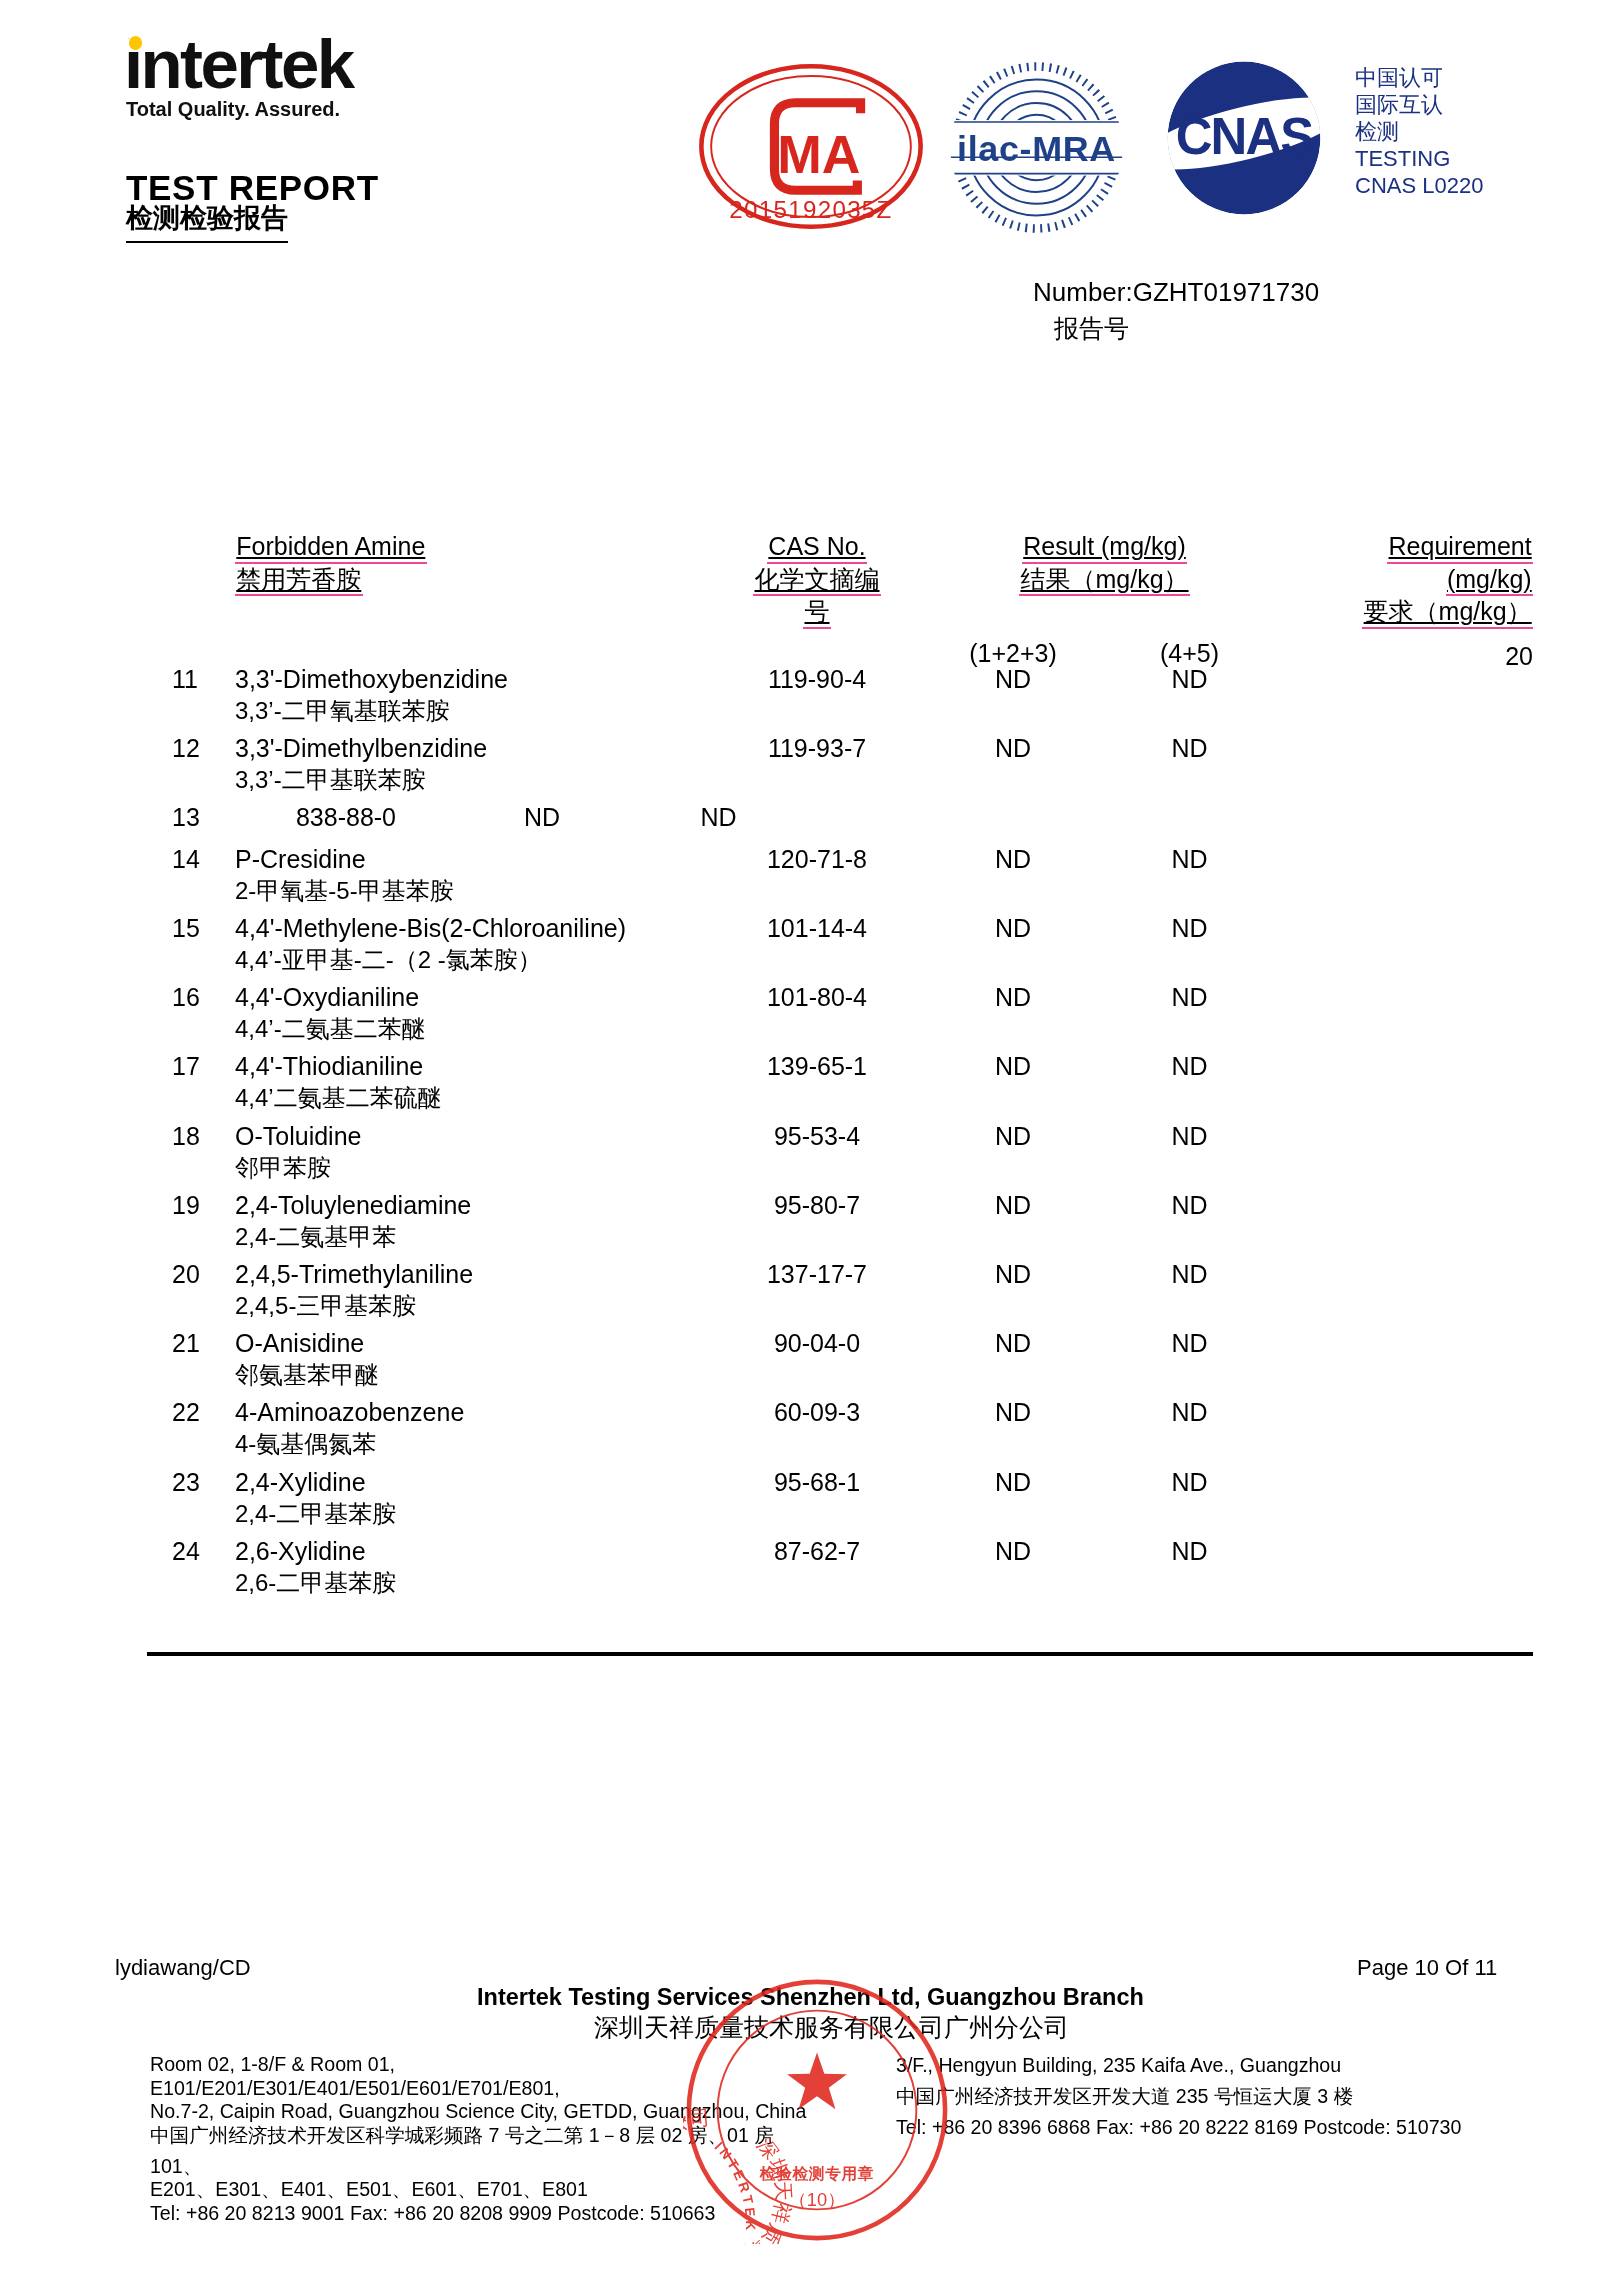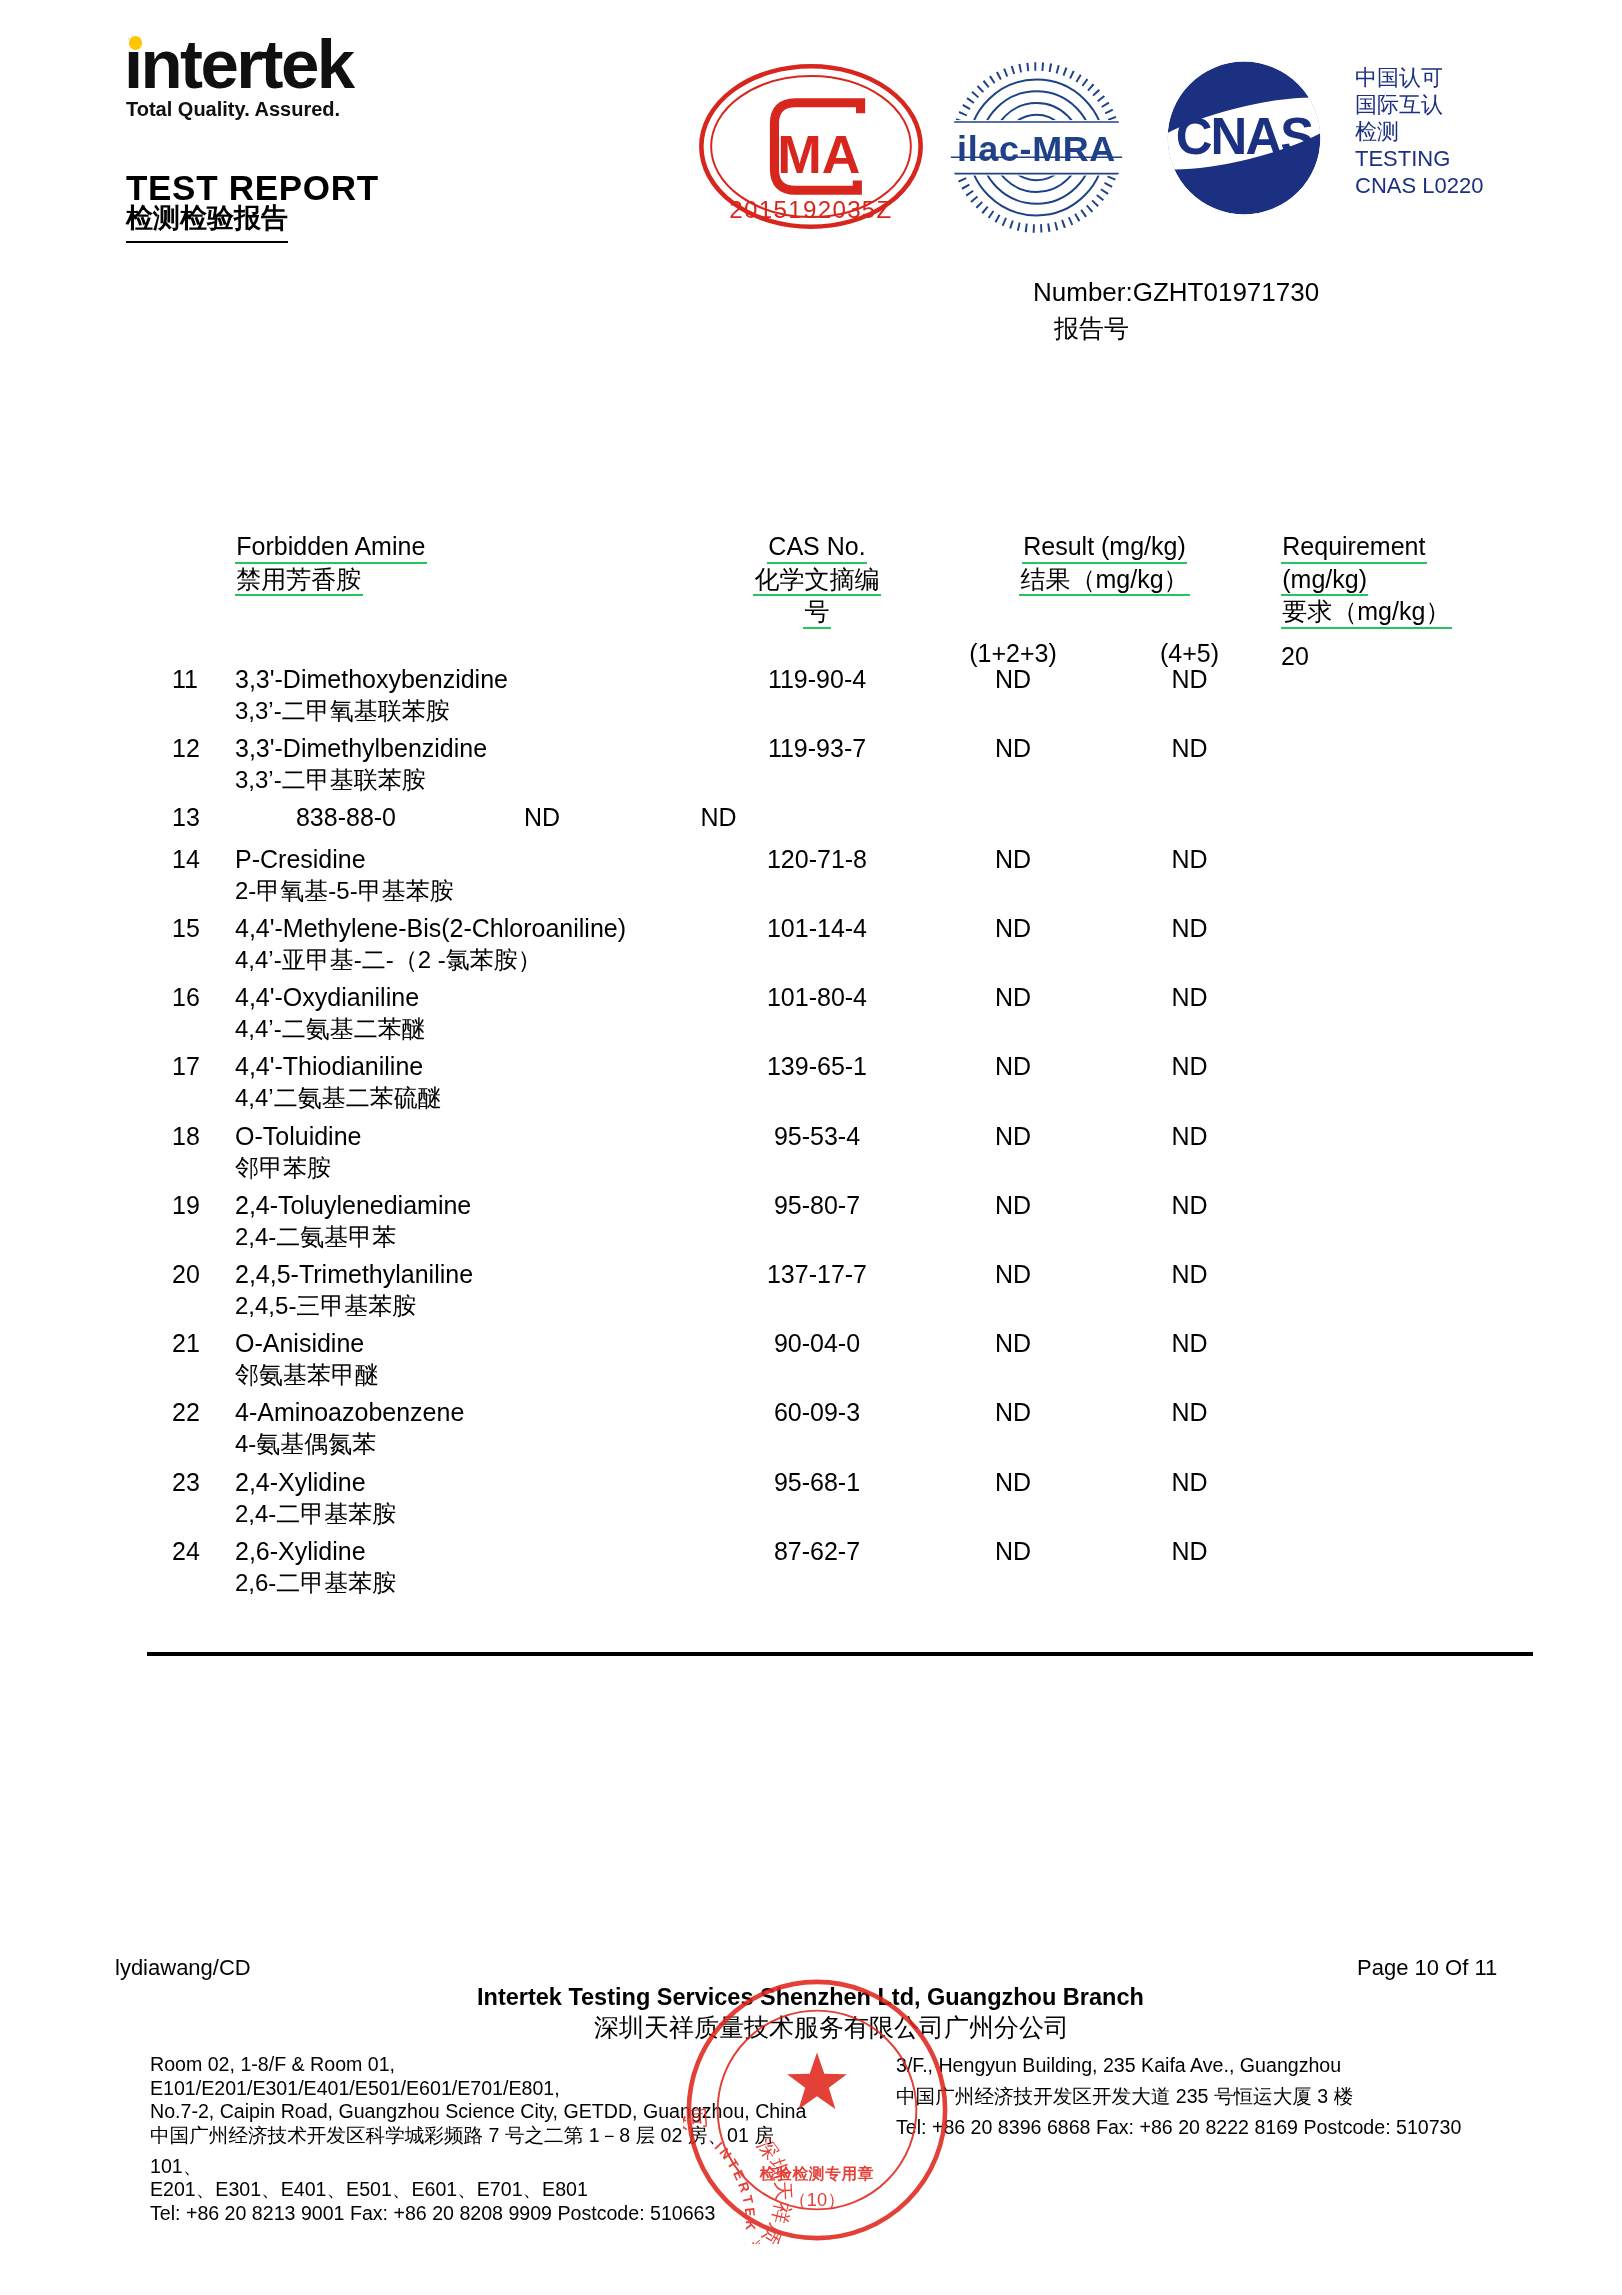--- a/index.html
+++ b/index.html
@@ -25,23 +25,23 @@
   .cnas-lines { left:1355px; top:64px; font-size:22px; line-height:27px; color:#1b3080; }
 
   
   .thead { left:147px; top:531px; width:1386px; display:flex; font-size:25px; line-height:30px; }
   .c-num { width:88px; }
   .c-name { width:471px; }
   .c-cas { width:222px; text-align:center; }
   .c-resgrp { width:353px; text-align:center; }
   .c-r1 { width:170px; text-align:center; }
   .c-r2 { width:183px; text-align:center; }
-  .c-req { width:252px; text-align:left; }
+  .c-req { width:252px; text-align:right; }
   .hl { display:block; }
-  .hl > span { display:inline-block; border-bottom:2px solid #22c55e; padding:0 1.3px 0.7px 1.3px; }
+  .hl > span { display:inline-block; border-bottom:2px solid #ec4899; padding:0 1.3px 0.7px 1.3px;text-decoration:underline; }
   .spacer { height:30px; }
   .subrow { display:flex; margin-top:11.8px; }
   .subrow > span { display:inline-block; }
   .req20 { margin-top:11.8px; }
 
   .trows { left:147px; top:664px; width:1386px; font-size:25px; line-height:31px; }
   .trow { display:flex; margin-bottom:7.2px; align-items:flex-start; }
   .trow.tall { margin-bottom:10.5px; }
   .trow .num { width:88px; padding-left:25px; }
   .trow .name { width:471px; }

